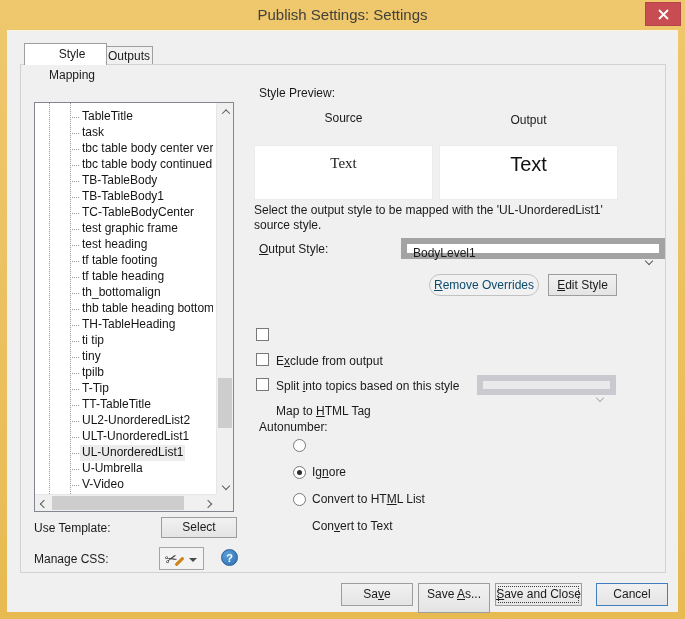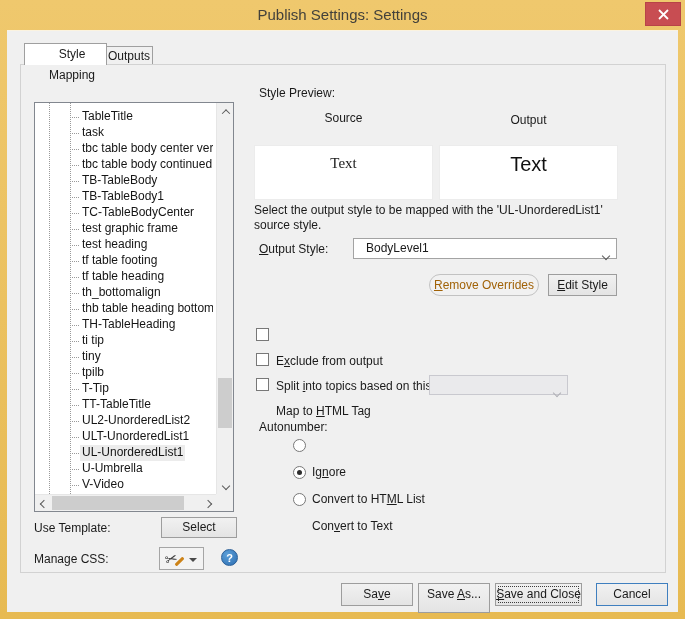--- a/index.html
+++ b/index.html
@@ -61,29 +61,29 @@
   .chev.right { transform:rotate(-45deg); }
   .corner { position:absolute; right:0; bottom:0; width:17px; height:17px; background:#f0f0f0; }
   
   .abs { position:absolute; }
   .preview-box { position:absolute; width:179px; height:55px; background:#ffffff;
                  border:1px solid #ececec; text-align:center; }
   .src-sample { font-family:"Liberation Serif", serif; font-size:15px; margin-top:9px; }
   .out-sample { font-family:"Liberation Sans", sans-serif; font-size:20px; margin-top:7px; color:#111; }
   .instruction { line-height:15px; color:#1a1a1a; }
   
-  .combo { position:absolute; height:21px; background:#ffffff; border:1px solid #a3a3a3;
-           line-height:19px; padding:0 22px 0 12px; cursor:pointer; }
+  .combo { position:absolute; height:21px; background:#ffffff; border:6px solid #a3a3a3;
+           line-height:19px; padding:0 22px 0 6px; cursor:pointer;margin-left:48px; }
   .combo .carrow { position:absolute; right:7px; top:7px; }
   .combo.disabled { background:#eaeaec; border-color:#c9c9cf; color:#9a9a9a; }
   .combo.disabled .carrow .chev { border-color:#b0b0b6; }
   .btn { position:absolute; height:22px; background:linear-gradient(#f1f1f1,#e4e4e4);
          border:1px solid #9d9d9d; text-align:center; line-height:20px; font-size:12px;
          cursor:pointer; color:#1a1a1a; }
-  .btn:disabled, .btn.disabled { background:#f1f1f1; border-color:#c2c2c2; color:#a16207; cursor:default;border-radius:11px; }
+  .btn:disabled, .btn.disabled { background:#f1f1f1; border-color:#c2c2c2; color:#0c4a6e; cursor:default;border-radius:11px; }
   .btn.focused { outline:1px dotted #3c3c3c; outline-offset:-4px; }
   .btn.default { border:1px solid #3f7fbf; }
   .checkbox { position:absolute; width:13px; height:13px; background:#ffffff;
               border:1px solid #787878; cursor:pointer; }
   .cb-label { position:absolute; cursor:default;margin-top:26px; }
   .radio { position:absolute; width:13px; height:13px; border:1px solid #787878;
            border-radius:50%; background:#ffffff; cursor:pointer; }
   .radio.checked::after { content:""; position:absolute; left:3px; top:3px; width:5px;
            height:5px; border-radius:50%; background:#2d2d2d; }
   u { text-underline-offset:1px; }

